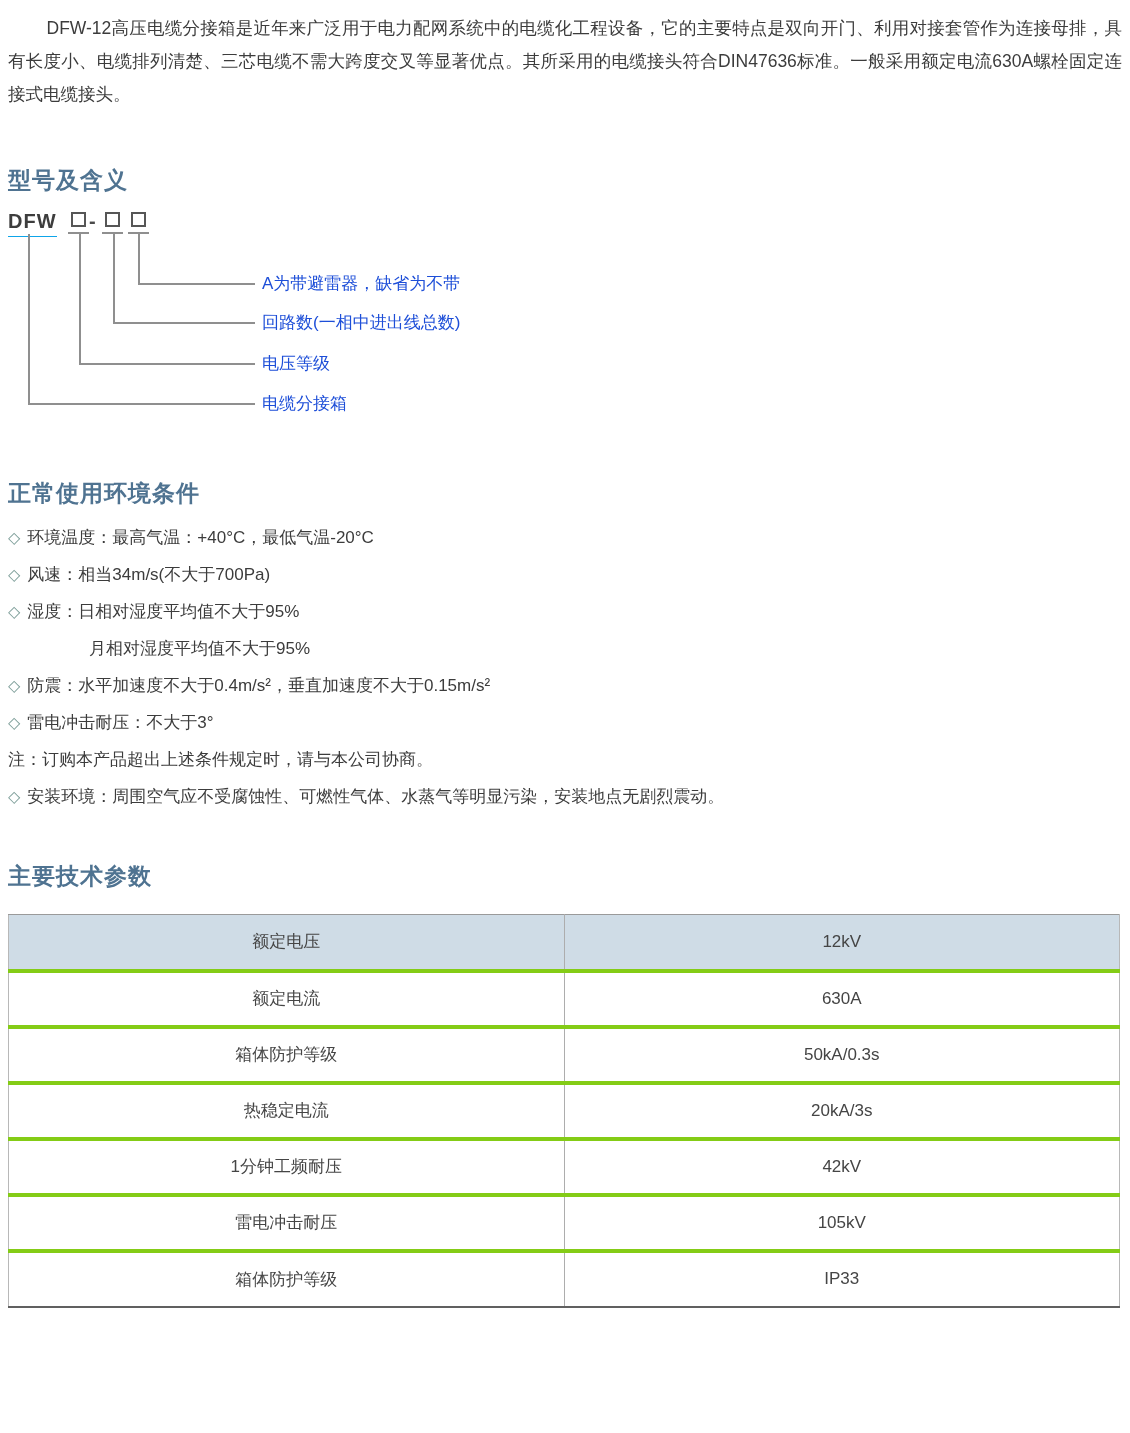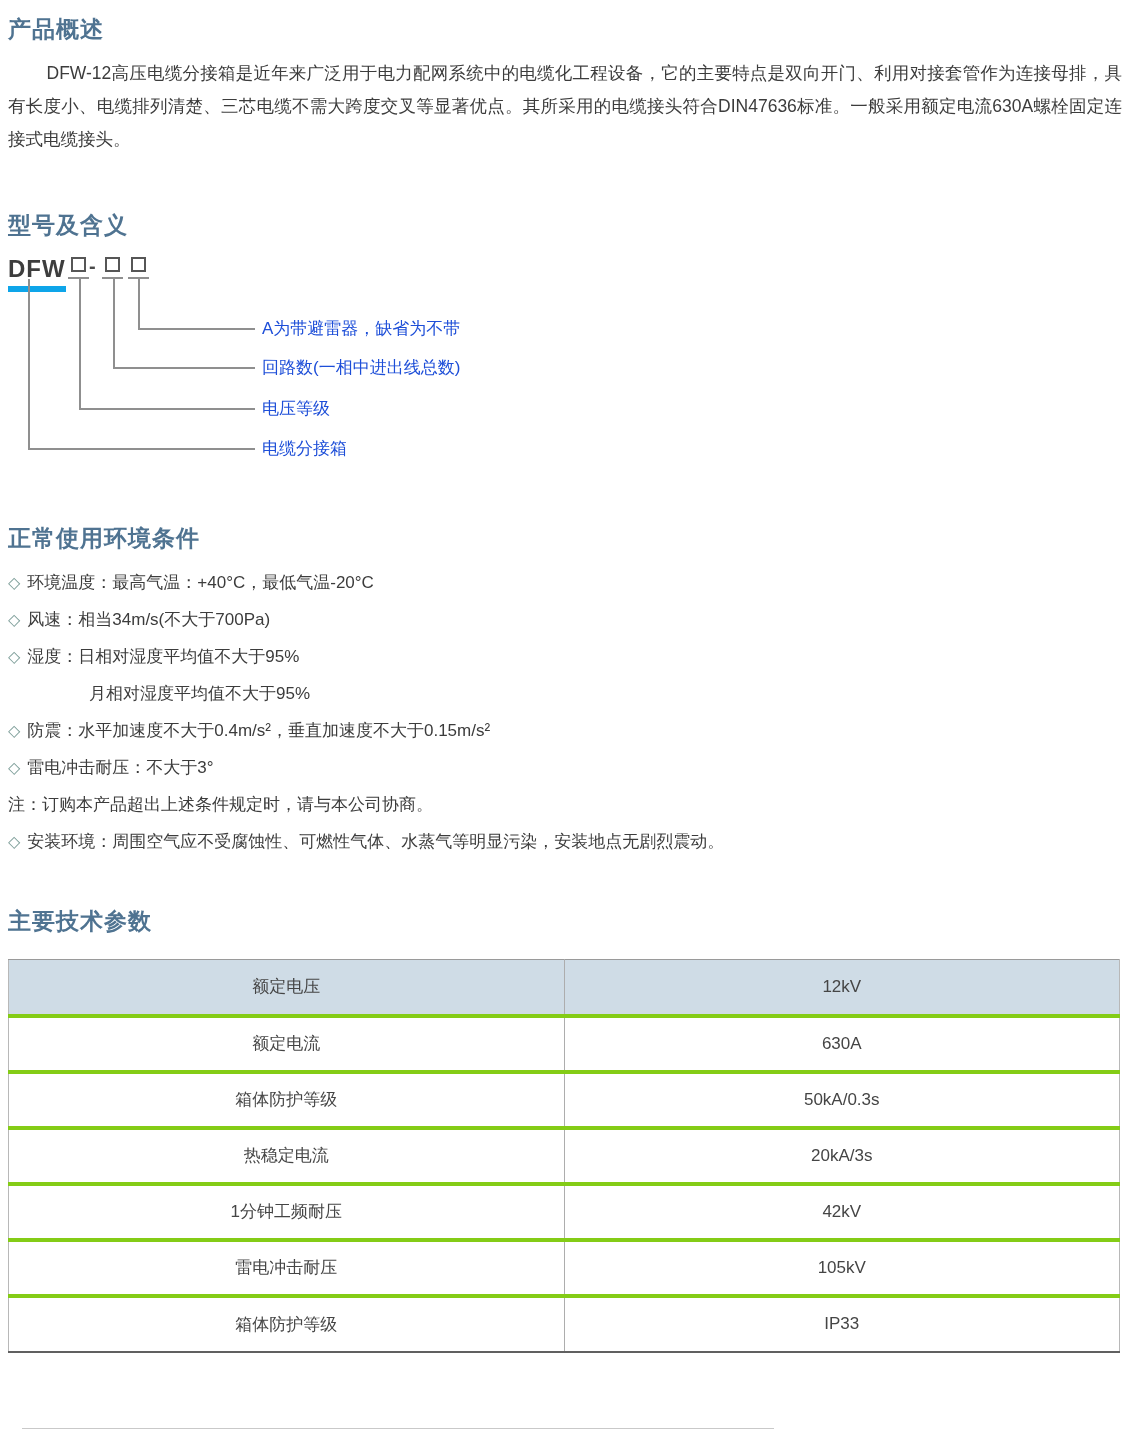--- a/index.html
+++ b/index.html
@@ -36,23 +36,23 @@
 
   .model-diagram {
     position: relative;
     margin-top: 14px;
     height: 212px;
     width: 760px;
   }
   .code-el { position: absolute; }
   .code-prefix {
     left: 8px; top: 0;
-    font-size: 24px; font-weight: 600; color: #3d3d3d;
+    font-size: 20px; font-weight: 600; color: #3d3d3d;
     letter-spacing: 1px;
-    border-bottom: 6px solid #0ea5e9;
+    border-bottom: 1px solid #0ea5e9;
     padding-bottom: 3px;
   }
   .code-boxwrap {
     top: 2px;
     border-bottom: 2px solid #8f8f8f;
     padding: 0 3px 5px 3px;
   }
   .code-box {
     display: block;
     width: 15px; height: 15px;
@@ -119,21 +119,20 @@
     width: 752px; height: 1px;
     background: #c9c9c9;
   }
 </style>
 </head>
 <body>
 
 <div class="page">
 
   <div>
-    <div class="sec-heading" id="overview-heading">产品概述</div>
     <p class="overview-paragraph">DFW-12高压电缆分接箱是近年来广泛用于电力配网系统中的电缆化工程设备，它的主要特点是双向开门、利用对接套管作为连接母排，具有长度小、电缆排列清楚、三芯电缆不需大跨度交叉等显著优点。其所采用的电缆接头符合DIN47636标准。一般采用额定电流630A螺栓固定连接式电缆接头。</p>
   </div>
 
   <div>
     <div class="sec-heading" id="model-heading">型号及含义</div>
 
     <div class="model-diagram">
       <span class="code-el code-prefix">DFW</span>
       <span class="code-el code-boxwrap" style="left:68px;">
         <span class="code-box"></span>

